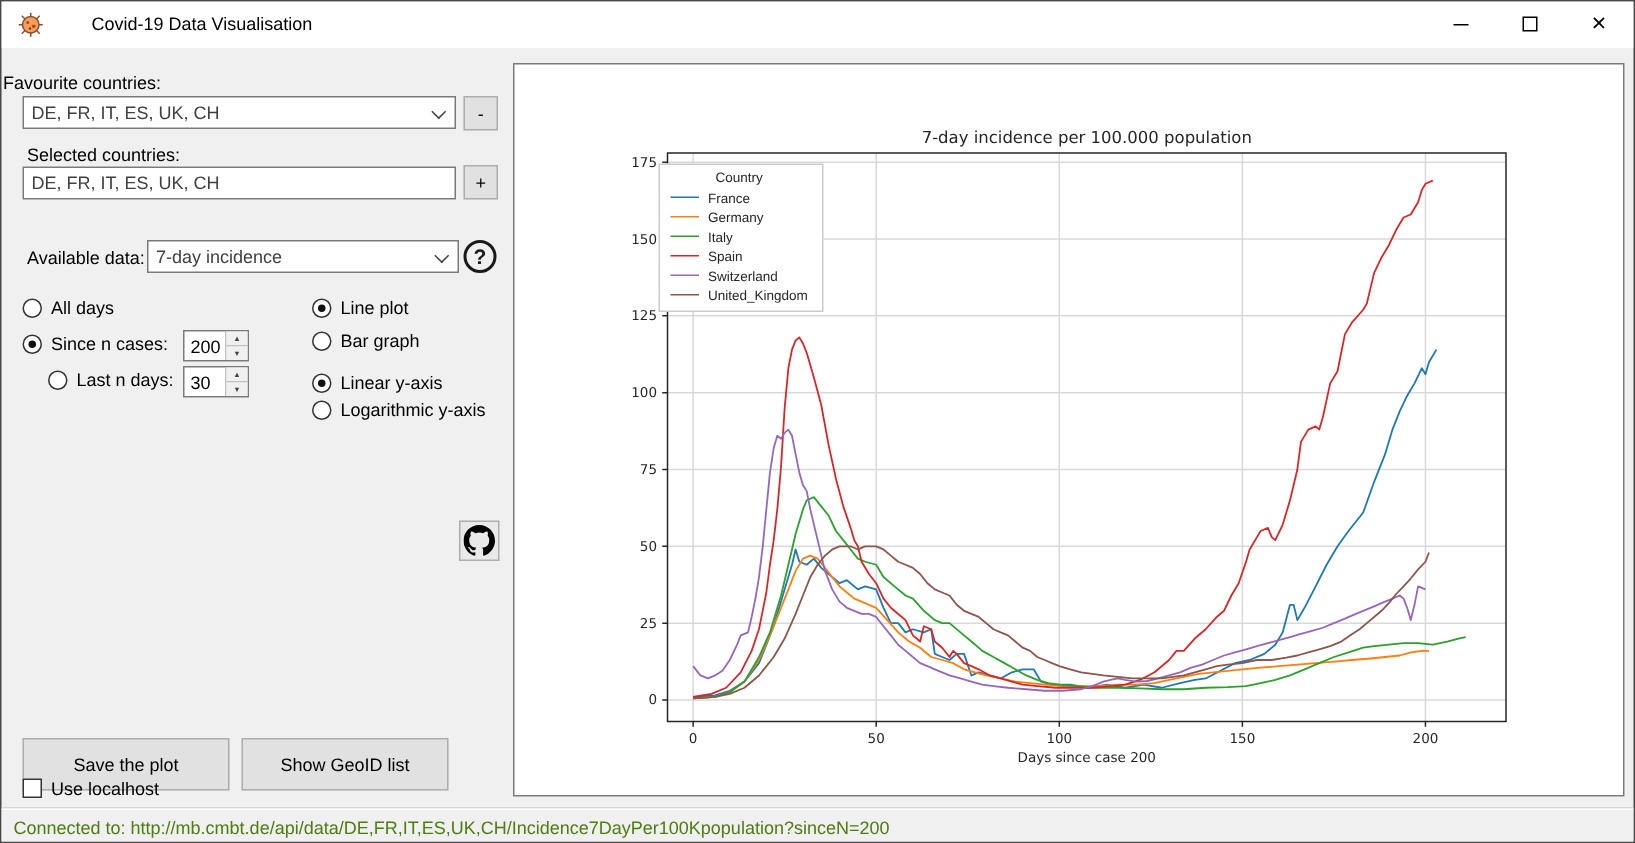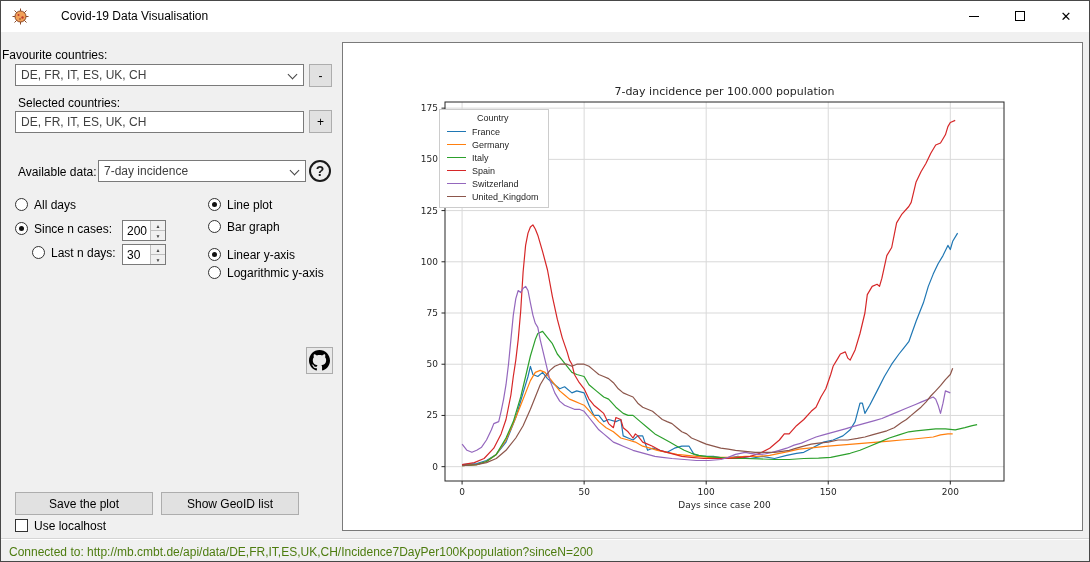--- a/index.html
+++ b/index.html
@@ -28,23 +28,23 @@
   .combobox .chev {
     position:absolute; right:7px; top:6px; width:7px; height:7px;
     border-right:1px solid #444; border-bottom:1px solid #444; transform:rotate(45deg);
   }
   .sqbtn {
     position:absolute; width:23px; height:23px; background:#e1e1e1; border:1px solid #adadad;
     font-size:12px; color:#000; display:flex; align-items:center; justify-content:center;
   }
   .btn {
     position:absolute; background:#e1e1e1; border:1px solid #adadad; font-size:12px; color:#000;
-    display:flex; align-items:center; justify-content:center; height:23px;
-  }
-  .radio-row { position:absolute; display:flex; align-items:flex-start; gap:6px; }
+    display:flex; align-items:center; justify-content:center; height:35px;
+  }
+  .radio-row { position:absolute; display:flex; align-items:flex-end; gap:6px; }
   .radio { width:13px; height:13px; border-radius:50%; border:1px solid #333; background:#fff; position:relative; flex:0 0 auto; }
   .radio.sel::after { content:""; position:absolute; left:3px; top:3px; width:5px; height:5px; border-radius:50%; background:#111; }
   .radio-row .rlabel { font-size:12px; color:#000; }
   .spinner { position:absolute; width:44px; height:21px; background:#fff; border:1px solid #7a7a7a; }
   .spinner .val { position:absolute; left:4px; top:3px; font-size:12px; }
   .spinner .arrows { position:absolute; right:0; top:0; width:15px; height:100%; border-left:1px solid #bfbfbf; display:flex; flex-direction:column; }
   .spinner .arrows > div { flex:1; background:#f0f0f0; display:flex; align-items:center; justify-content:center; font-size:5px; color:#444; }
   .spinner .arrows > div:first-child { border-bottom:1px solid #bfbfbf; }
   .checkbox { position:absolute; width:13px; height:13px; background:#fff; border:1px solid #333; }
   .getdata {

